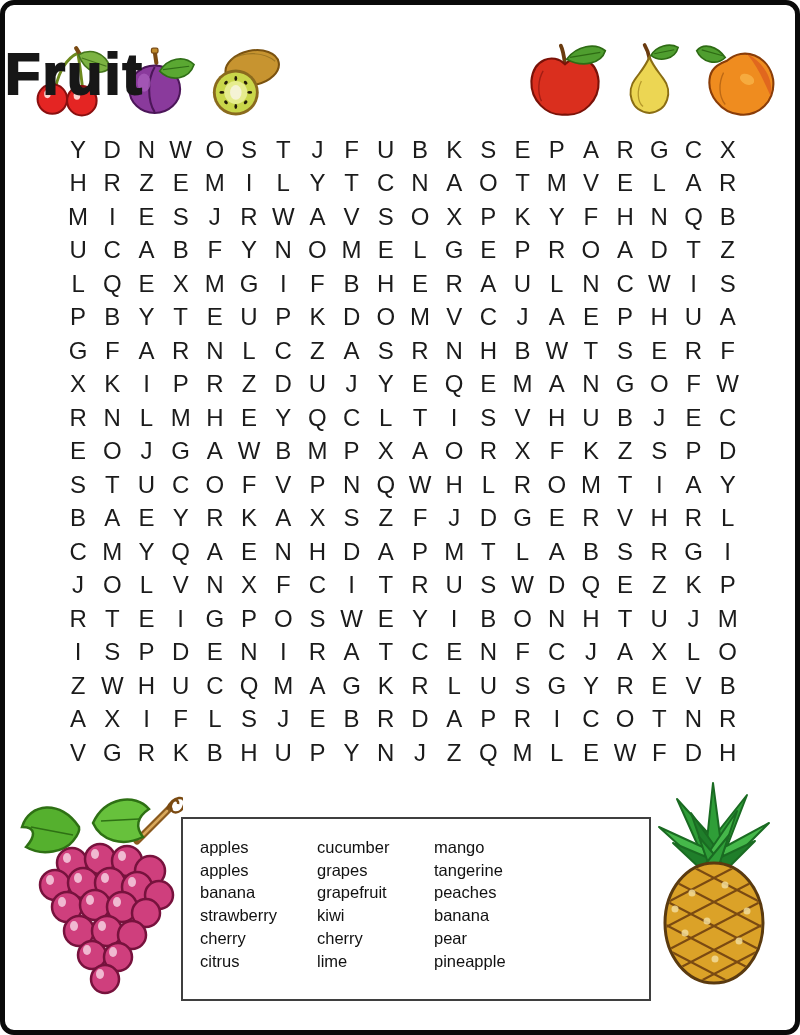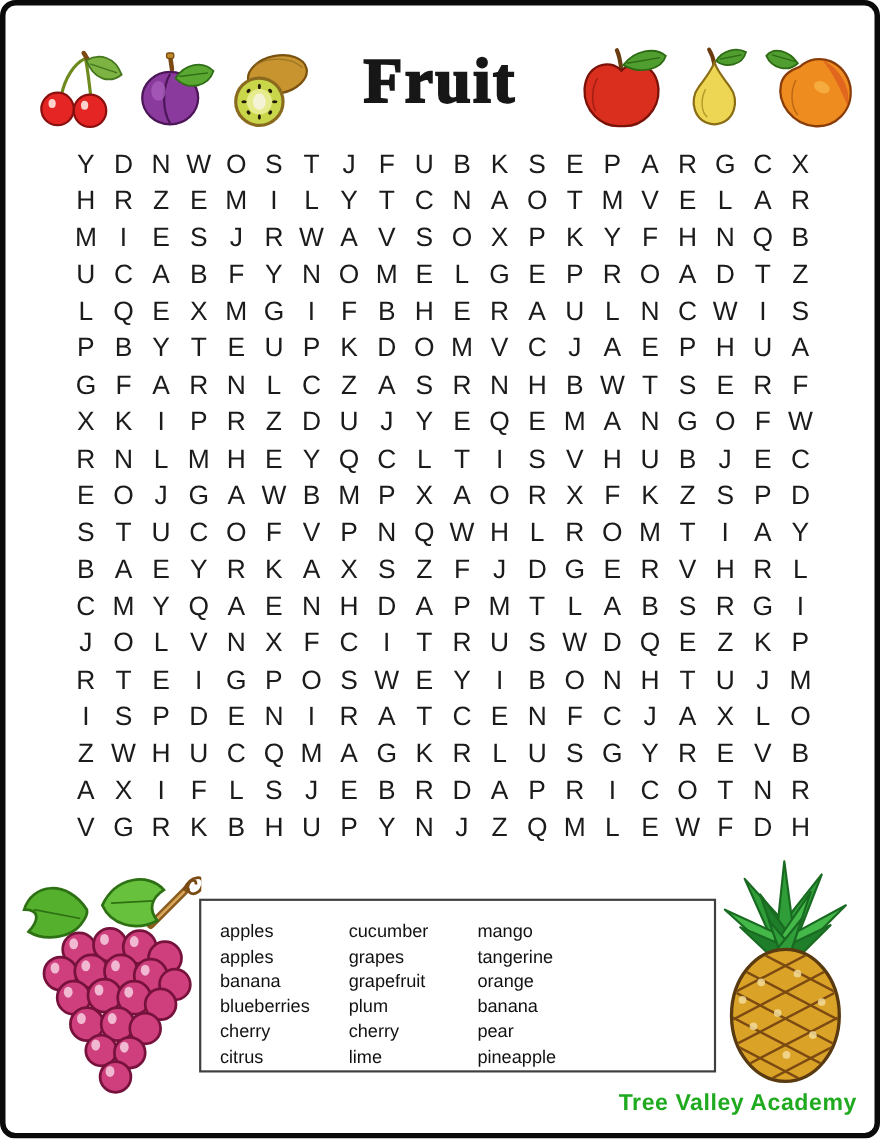--- a/index.html
+++ b/index.html
@@ -4,39 +4,39 @@
 <style>
   * { margin:0; padding:0; box-sizing:border-box; }
   html,body { background:#ffffff; }
   .page {
     position:relative; width:800px; height:1035px;
     background:#ffffff; border:5px solid #0a0a0a; border-radius:14px;
     overflow:hidden; font-family:"Liberation Sans", sans-serif;
   }
   .title {
     position:absolute; top:36px; left:0; width:100%;
-    text-align:center; font-family:Liberation Serif, serif;
+    text-align:left; font-family:Liberation Sans, sans-serif;
     font-size:58px; font-weight:bold; color:#171717;
     -webkit-text-stroke:2px #171717; letter-spacing:2px; line-height:66px;
   }
   .fruit-row { position:absolute; display:flex; gap:4px; }
   .fruit-row.tl { left:26px; top:34px; }
   .fruit-row.tr { left:518px; top:34px; }
   .fruit-row svg { display:block; }
   .grid {
     position:absolute; left:56px; top:128px;
     display:grid; grid-template-columns:repeat(20, 34.2px);
     grid-auto-rows:33.5px; width:684px;
   }
   .cell {
     display:flex; align-items:center; justify-content:center;
     font-size:24px; color:#1b1b1b; font-family:"Liberation Sans", sans-serif;
   }
   .word-box {
-    position:absolute; left:176px; top:812px; width:470px; height:158px;
+    position:absolute; left:176px; top:812px; width:470px; height:184px;
     border:2px solid #3f3f3f; background:#ffffff;
     display:flex; padding:17px 0 0 17px;
   }
   .word-col { width:117px; }
   .word {
     font-size:16.5px; color:#111; line-height:22.7px;
     font-family:"Liberation Sans", sans-serif; white-space:nowrap;
   }
   .grapes-wrap { position:absolute; left:12px; top:778px; }
   .pineapple-wrap { position:absolute; left:642px; top:776px; }
@@ -562,36 +562,36 @@
         <ellipse cx="83" cy="191" rx="4" ry="5"></ellipse>
       </g>
     </svg>
   </div>
 
   <div class="word-box">
       <div class="word-col">
         <div class="word">apples</div>
         <div class="word">apples</div>
         <div class="word">banana</div>
-        <div class="word">blueberries</div>
+        <div class="word">strawberry</div>
         <div class="word">cherry</div>
         <div class="word">citrus</div>
       </div>
       <div class="word-col">
         <div class="word">cucumber</div>
         <div class="word">grapes</div>
         <div class="word">grapefruit</div>
-        <div class="word">plum</div>
+        <div class="word">kiwi</div>
         <div class="word">cherry</div>
         <div class="word">lime</div>
       </div>
       <div class="word-col">
         <div class="word">mango</div>
         <div class="word">tangerine</div>
-        <div class="word">orange</div>
+        <div class="word">peaches</div>
         <div class="word">banana</div>
         <div class="word">pear</div>
         <div class="word">pineapple</div>
       </div>
     </div>
 
   <div class="pineapple-wrap">
     <svg width="134" height="206" viewBox="0 0 134 206">
       <g stroke="#1a6b22" stroke-width="2" stroke-linejoin="round">
         <path d="M30,18 L56,76 L70,62 Z" fill="#2f9e38"></path>
@@ -620,15 +620,14 @@
           <circle cx="100" cy="130" r="3.5"></circle>
         <circle cx="60" cy="140" r="3.5"></circle>
           <circle cx="92" cy="160" r="3.5"></circle>
           <circle cx="38" cy="152" r="3.5"></circle>
         <circle cx="68" cy="178" r="3.5"></circle>
           <circle cx="28" cy="128" r="3.5"></circle>
       </g>
     </svg>
   </div>
 
-  <div class="brand" style="color: rgb(31, 170, 31);">Tree Valley Academy</div>
 
 </div>
 
 </body></html>

